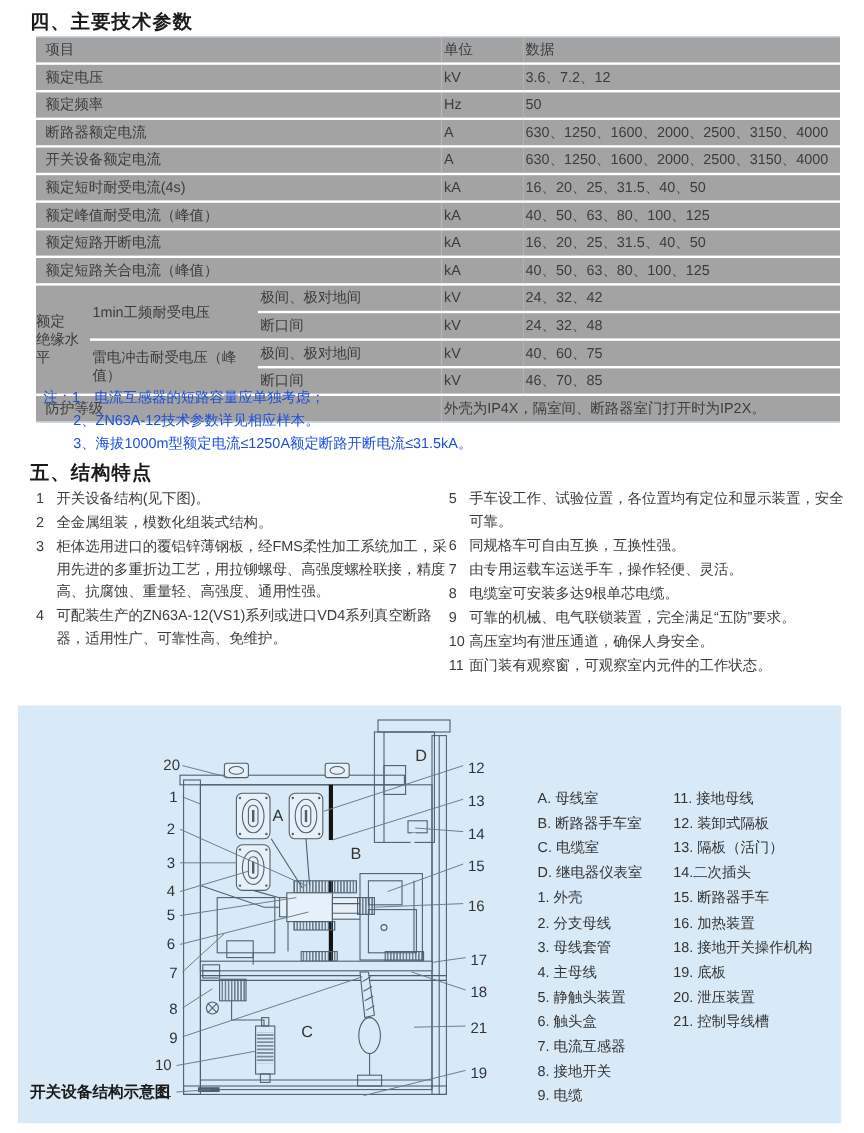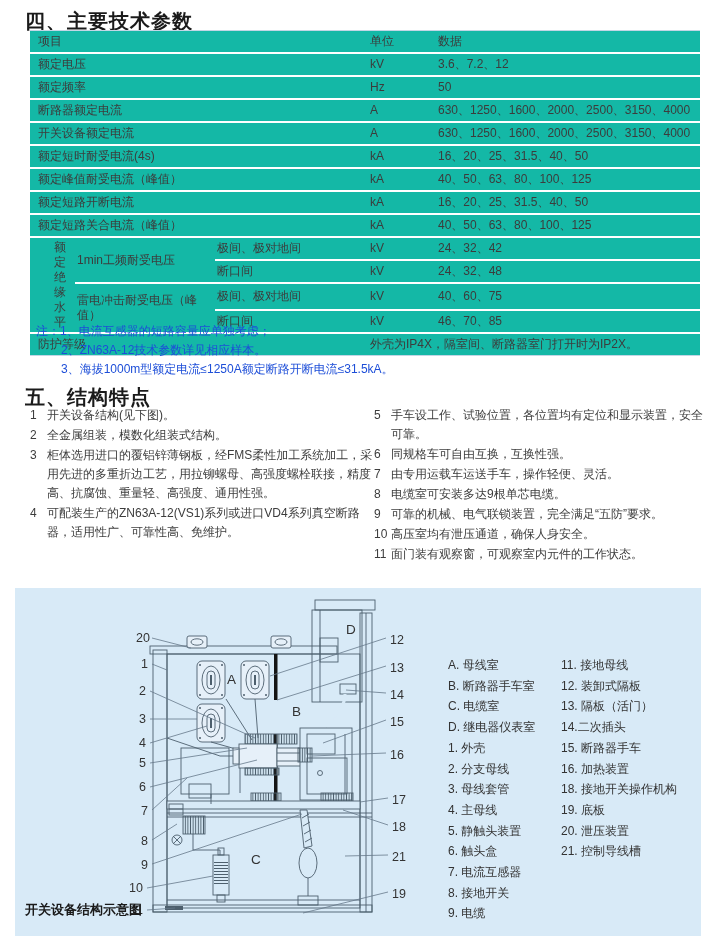--- a/index.html
+++ b/index.html
@@ -1,26 +1,26 @@
 <!DOCTYPE html>
 <html><head>
 <meta charset="utf-8">
 <style>
   html,body{margin:0;padding:0;background:#fff;}
   #page{position:relative;width:720px;height:944px;background:#ffffff;overflow:hidden;
         font-family:"Liberation Sans","DejaVu Sans",sans-serif;color:#3a3a3a;}
-  .sec-title{position:absolute;left:25px;font-size:20px;font-weight:bold;color:#1a1a1a;letter-spacing:1px;}
+  .sec-title{position:absolute;left:25px;font-size:16px;font-weight:bold;color:#1a1a1a;letter-spacing:1px;}
   
   .spec-table{position:absolute;left:30px;top:30px;width:670px;border-collapse:collapse;
               border-top:1px solid #c2d6e5;border-bottom:1px solid #c2d6e5;}
-  .spec-table td{background:#14b8a6;border-top:2px solid #ffffff;font-size:12px;color:#3c3c3c;
+  .spec-table td{background:#a3a3a3;border-top:2px solid #ffffff;font-size:12px;color:#3c3c3c;
                  padding:2px 4px 2px 2px;line-height:15px;height:17px;vertical-align:middle;}
   .spec-table tr.first-row td{border-top:none;}
   .spec-table td.c-first{padding-left:8px;}
-  .spec-table td.grp{vertical-align:middle;padding-left:24px;line-height:15px;font-family:Liberation Serif, serif;}
+  .spec-table td.grp{vertical-align:middle;padding-left:0;line-height:15px;font-family:Liberation Serif, serif;}
   .spec-table td.sub{vertical-align:middle;padding-left:2px;}
   
   .notes{position:absolute;left:36px;top:322px;font-size:12px;line-height:19px;color:#1d4ed8;}
   .notes .indent{margin-left:25px;}
   
   .feat-col{position:absolute;top:406px;font-size:12px;line-height:19px;color:#3c3c3c;}
   #feat-left{left:30px;width:344px;}
   #feat-right{left:374px;width:338px;}
   .feat-item{position:relative;padding-left:17px;margin-bottom:1px;}
   .feat-num{position:absolute;left:0;top:0;}

